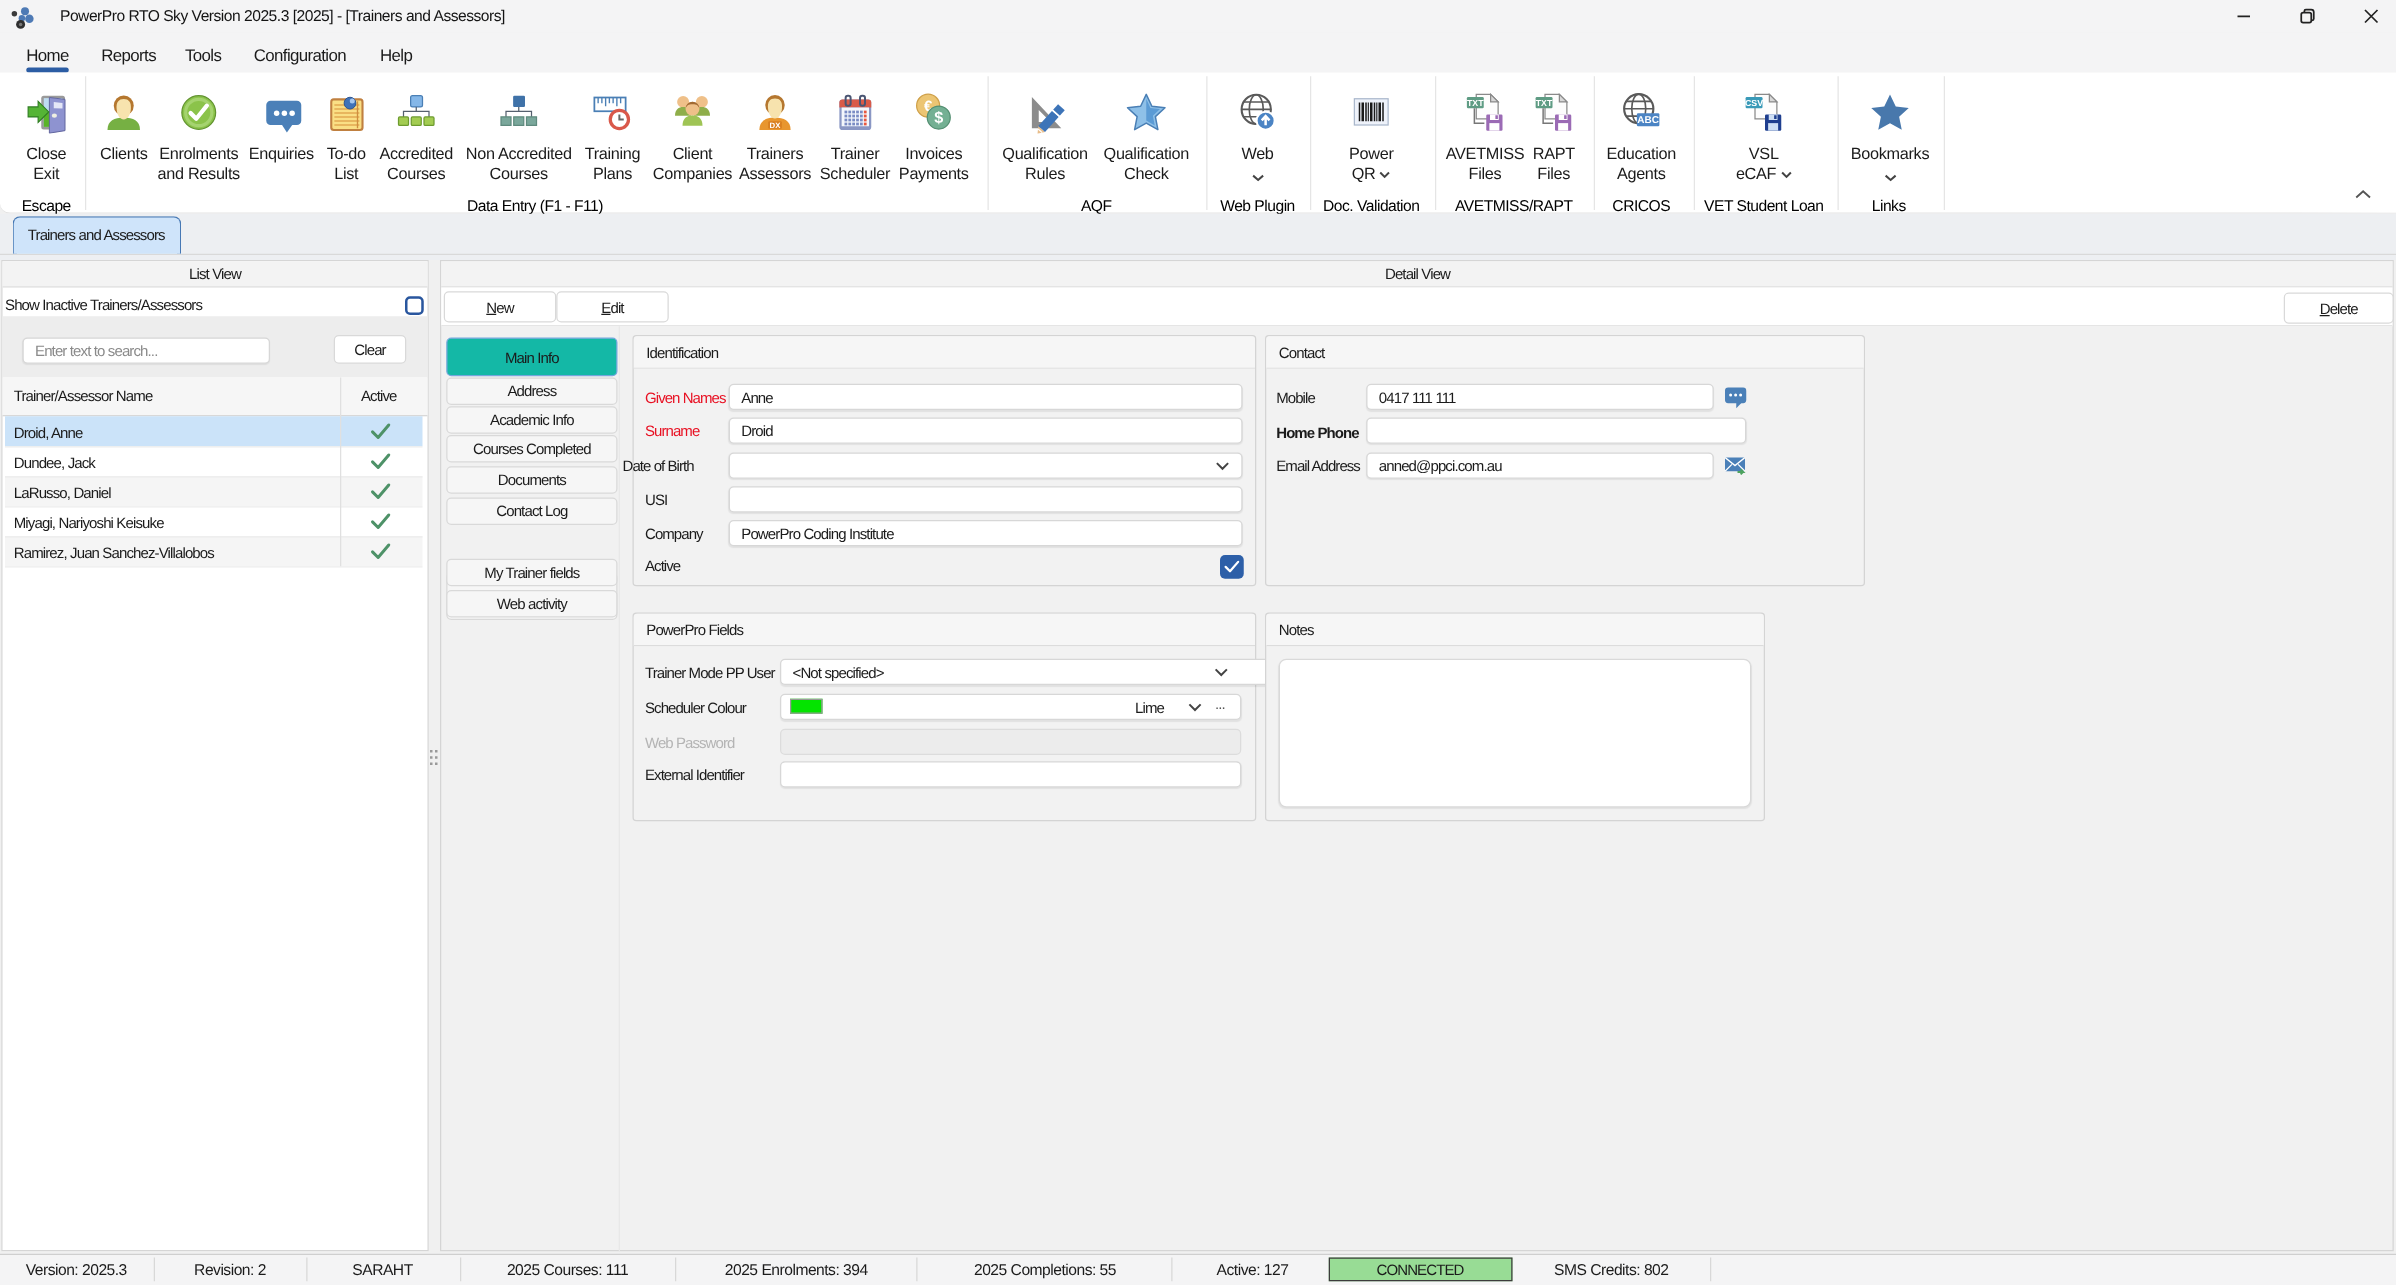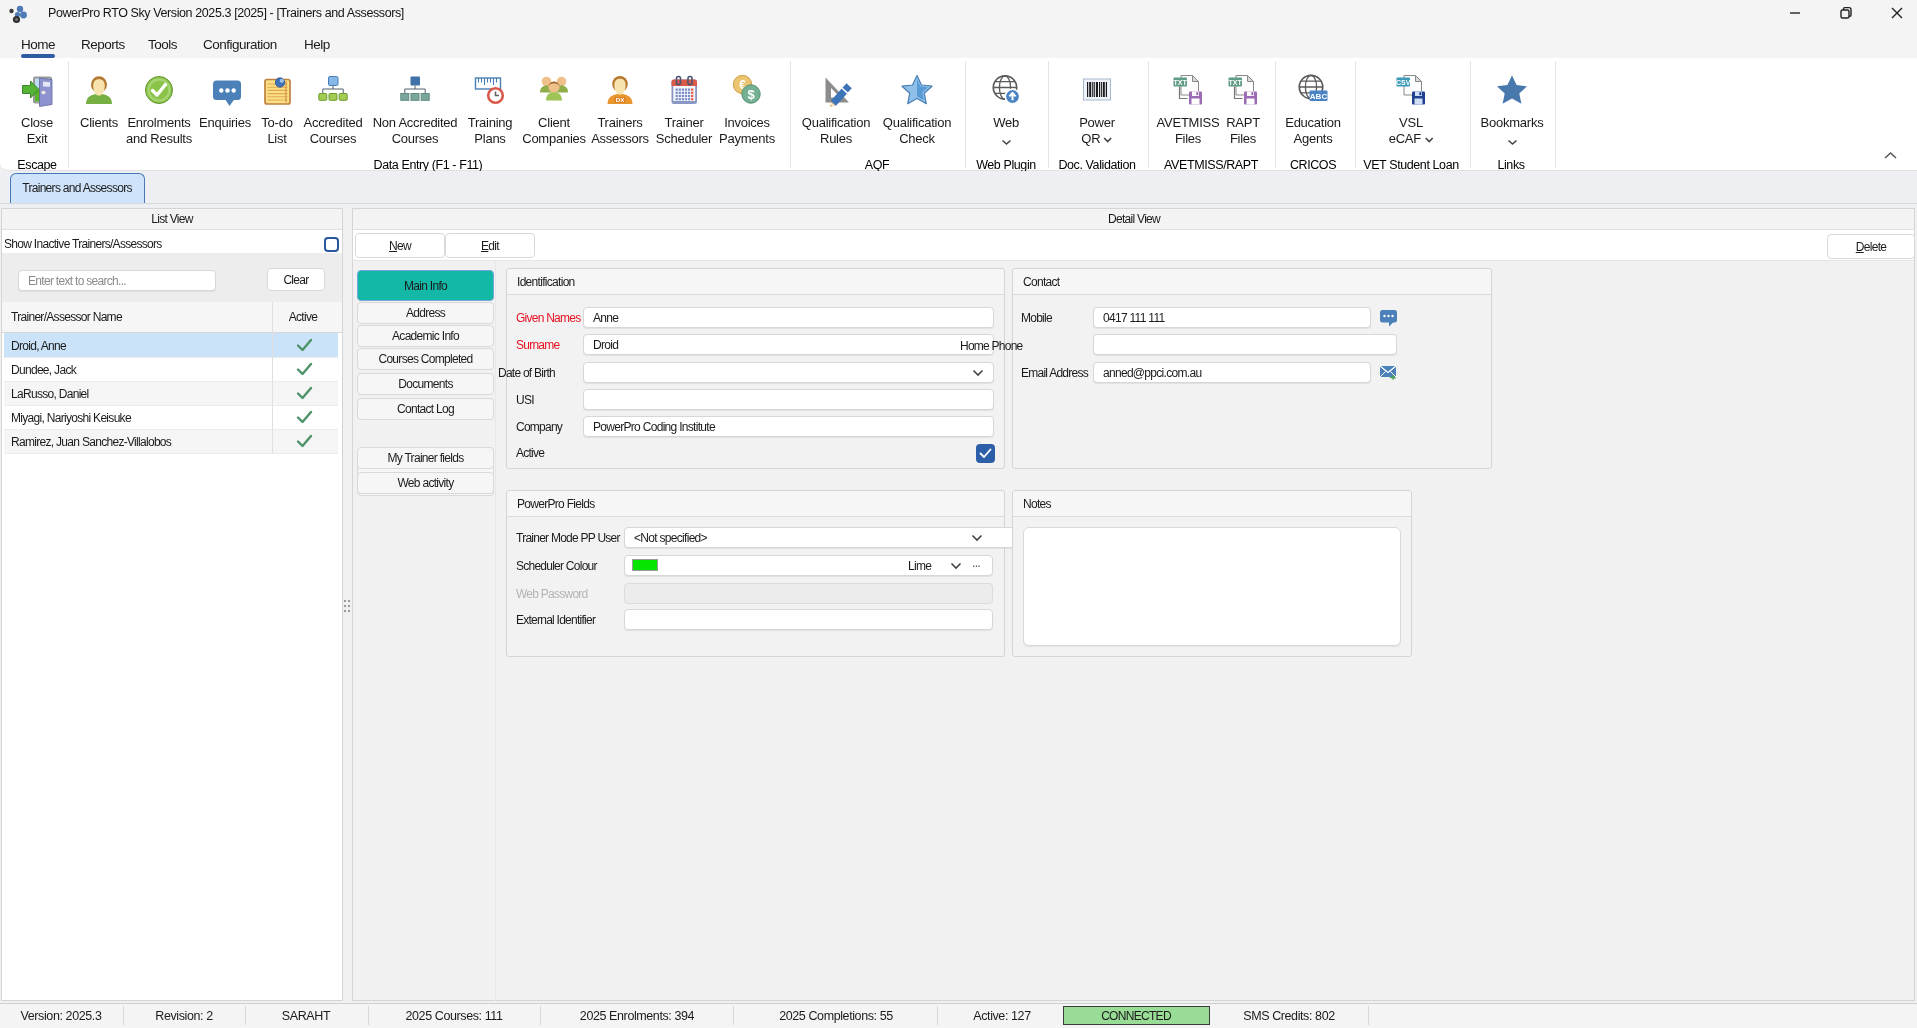--- a/index.html
+++ b/index.html
@@ -411,21 +411,21 @@
 </div>
 <div class="flbl" style="left:1021px;top:311px;">Mobile</div>
 <div class="inp" style="left:1093px;top:307px;width:278px;height:21px;">0417 111 111</div>
 <svg class="abs" style="left:1379px;top:308px;" width="19" height="19" viewBox="0 0 19 19">
   <rect x="1" y="2" width="17" height="12.5" rx="2.5" fill="#4b80b8"></rect>
   <polygon points="10,14 10,18.5 14.5,14" fill="#4b80b8"></polygon>
   <circle cx="5.5" cy="8" r="1.2" fill="#fff"></circle>
       <circle cx="9.5" cy="8" r="1.2" fill="#fff"></circle>
       <circle cx="13.5" cy="8" r="1.2" fill="#fff"></circle>
 </svg>
-<div class="flbl" style="left:960px;top:339px;">Home Phone</div>
+<div class="flbl" style="left:1021px;top:339px;font-weight:bold;">Home Phone</div>
 <div class="inp" style="left:1093px;top:334px;width:304px;height:21px;"></div>
 <div class="flbl" style="left:1021px;top:366px;">Email Address</div>
 <div class="inp" style="left:1093px;top:362px;width:278px;height:21px;">anned@ppci.com.au</div>
 <svg class="abs" style="left:1379px;top:363px;" width="19" height="19" viewBox="0 0 19 19">
   <rect x="1" y="3" width="16" height="11" fill="#4b80b8"></rect>
   <path d="M1 3 L9 9.5 L17 3" stroke="#fff" stroke-width="1.2" fill="none"></path>
   <path d="M1 14 L6.5 8.5 M17 14 L11.5 8.5" stroke="#fff" stroke-width="1" fill="none"></path>
   <path d="M11 14.5 h4.5 l-2 -2 m2 2 l-2 2" stroke="#4ea35f" stroke-width="1.6" fill="none"></path>
 </svg>
 

